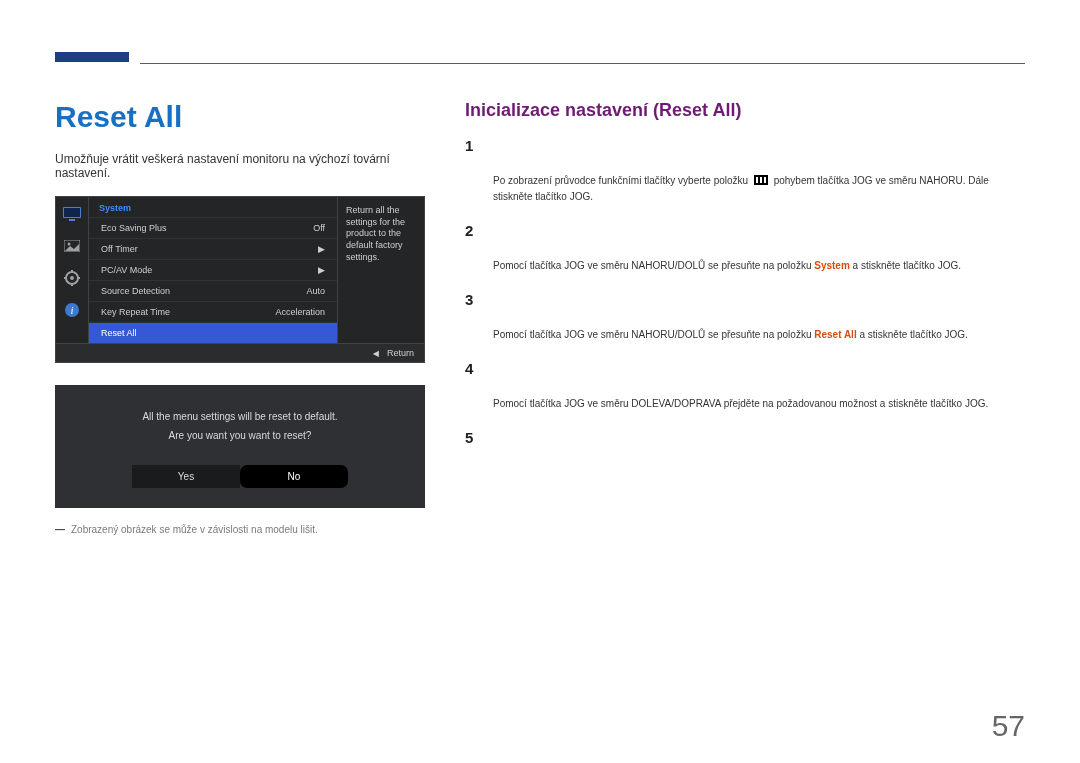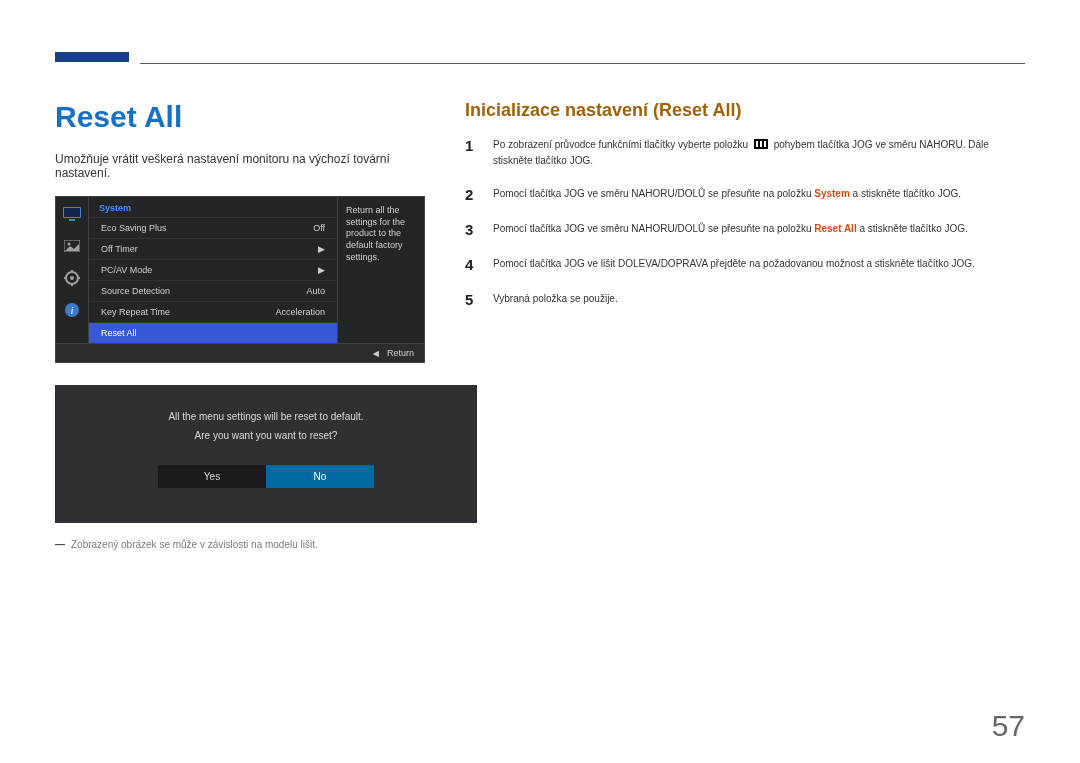--- a/index.html
+++ b/index.html
@@ -60,41 +60,41 @@
   .osd-title { color:#3d8ef5; padding:6px 10px 4px;font-weight:bold; }
   .osd-row { display:flex;justify-content:space-between;align-items:center; padding:5px 12px; border-top:1px solid #303234;}
   .osd-row.sel { background:#3558d6;color:#fff;}
   .osd-desc { width:86px; padding:8px 8px; color:#cfcfcf; line-height:1.3;}
   .osd-footer {display:flex;justify-content:flex-end;align-items:center;gap:8px;padding:4px 10px;color:#cfcfcf;border-top:1px solid #404244;background:#2a2c2e;}
   .tri-left{font-size:8px;}
 
   
   .dialog {
     margin-top:22px;
-    width:422px;
+    width:370px;
     background:#2e3033;
     color:#d9d9d9;
     font-size:10px;
     text-align:center;
-    padding:26px 18px 35px;
+    padding:26px 18px 20px;
   }
   .dialog .q1{margin-bottom:8px;}
   .dialog .btns{display:flex;justify-content:center;margin-top:24px;}
   .dialog .btn{width:108px;padding:6px 0;background:#1a1b1c;color:#d9d9d9;}
-  .dialog .btn.sel{background:#0369a1;color:#fff;}
+  .dialog .btn.sel{background:#000000;color:#fff;border-radius:7px;}
 
   .footnote {display:flex;gap:6px;font-size:10px;color:#7a7a7a;margin-top:16px;}
   .footnote .dash{color:#444;font-weight:bold;}
 
   
-  .h2 {font-size:18px;font-weight:700;color:#a16207;margin-bottom:16px;}
+  .h2 {font-size:18px;font-weight:700;color:#701a75;margin-bottom:16px;}
   .steps{display:flex;flex-direction:column;gap:18px;}
   .step{display:flex;gap:14px;align-items:flex-start;}
   .step-num{font-size:15px;font-weight:700;color:#202020;width:14px;}
-  .step-text{font-size:10px;color:#343434;line-height:1.5;flex:1;}
+  .step-text{font-size:10px;color:#343434;line-height:1.5;flex:1;margin-top:36px;}
   .hl{color:#d84b0f;font-weight:700;}
   .inline-icon{display:inline-block;vertical-align:middle;margin:0 3px;}
 
   .page-num{position:absolute;bottom:20px;right:55px;font-size:30px;color:#666;}
 </style>
 </head>
 <body>
 
 <div class="topbar"></div>
 <div class="toprule"></div>
@@ -215,23 +215,22 @@
         </div>
       </div>
       <div class="step">
         <div class="step-num">3</div>
         <div class="step-text">
           <span>Pomocí tlačítka JOG ve směru NAHORU/DOLŮ se přesuňte na položku </span><span class="hl">Reset All</span><span> a stiskněte tlačítko JOG.</span>
         </div>
       </div>
       <div class="step">
         <div class="step-num">4</div>
-        <div class="step-text">Pomocí tlačítka JOG ve lišit DOLEVA/DOPRAVA přejděte na požadovanou možnost a stiskněte tlačítko JOG.</div>
+        <div class="step-text">Pomocí tlačítka JOG ve směru DOLEVA/DOPRAVA přejděte na požadovanou možnost a stiskněte tlačítko JOG.</div>
       </div>
       <div class="step">
         <div class="step-num">5</div>
-        <div class="step-text">Vybraná položka se použije.</div>
       </div>
     </div>
   </div>
 </div>
 
 <div class="page-num">57</div>
 
 </body></html>

